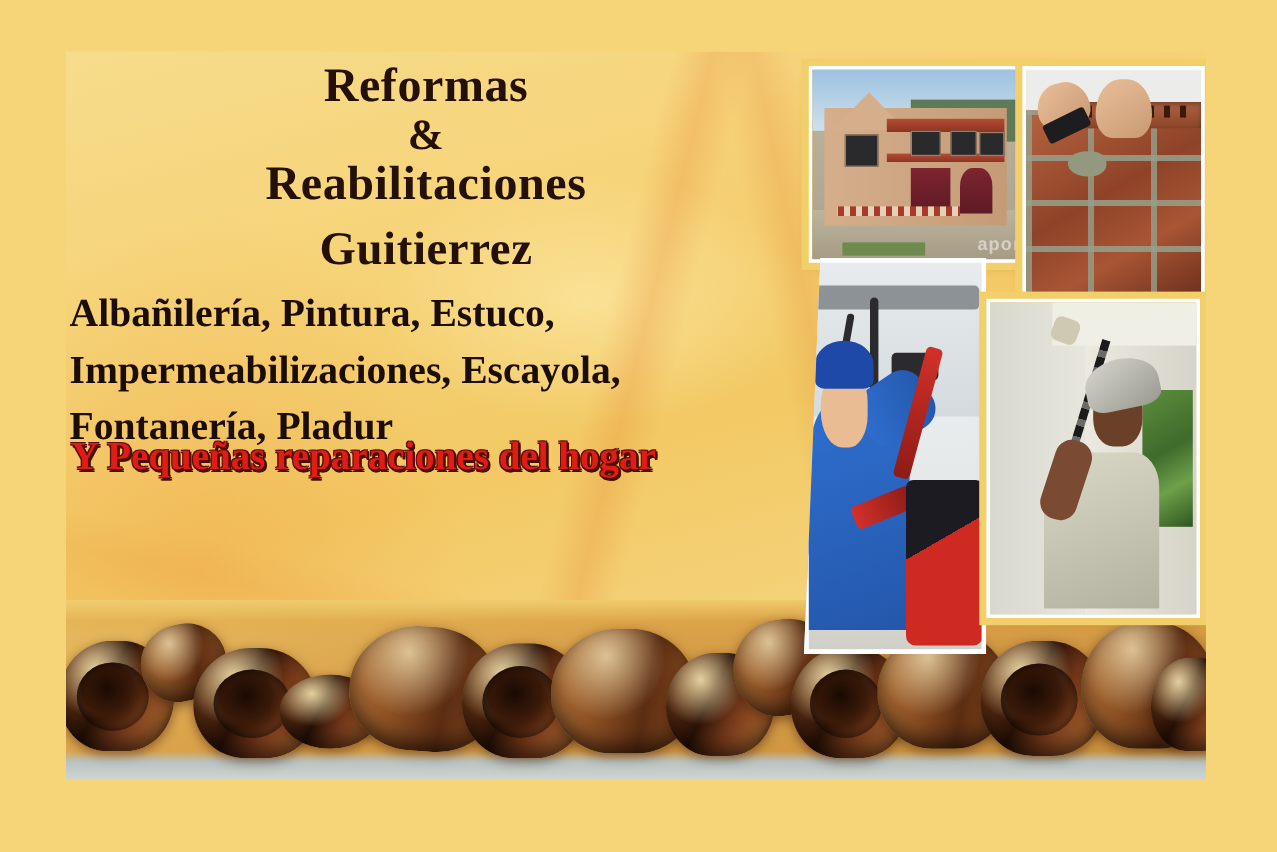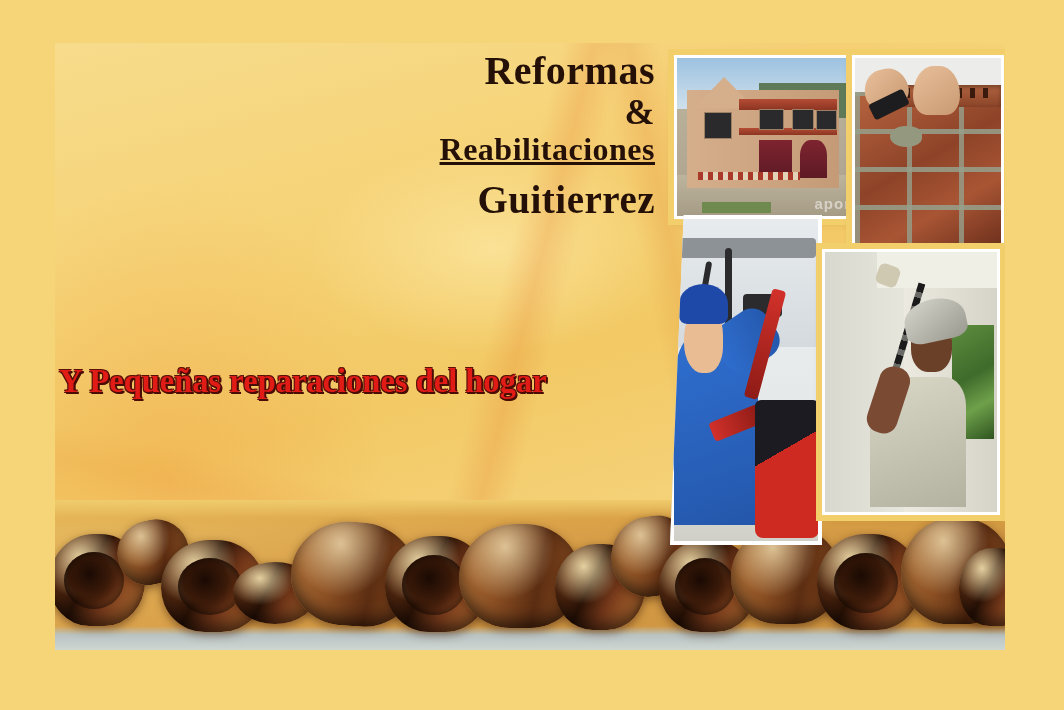--- a/index.html
+++ b/index.html
@@ -25,27 +25,27 @@
   .panel:after{
     content:"";position:absolute;inset:0;pointer-events:none;
     background:
       linear-gradient(104deg, rgba(227,120,40,0) 46%, rgba(227,120,40,.22) 49%, rgba(227,120,40,0) 52%),
       linear-gradient(78deg, rgba(214,110,35,0) 62%, rgba(214,110,35,.16) 65%, rgba(214,110,35,0) 68%),
       linear-gradient(12deg, rgba(230,140,50,0) 20%, rgba(230,140,50,.12) 24%, rgba(230,140,50,0) 28%);
   }
 
   
   .headline{
-    position:absolute;left:0;top:8px;width:600px;text-align:right;
+    position:absolute;left:0;top:8px;width:600px;text-align:center;
     color:#241007;line-height:1.02;z-index:6;
   }
   .headline .l{display:block;font-weight:bold;letter-spacing:.5px;}
   .l1{font-size:40px;}
   .l2{font-size:36px;margin-top:2px;}
-  .l3{font-size:32px;margin-top:2px;text-decoration:underline;}
+  .l3{font-size:40px;margin-top:2px;}
   .l4{font-size:39px;margin-top:15px;}
 
   
   .services{
     position:absolute;left:3px;top:196px;width:600px;
     color:#1b0d05;font-size:33px;font-weight:bold;line-height:1.42;
     z-index:6;
   }
   .services .sv{display:block;white-space:nowrap;}
 
@@ -210,20 +210,25 @@
 <div class="flyer">
   <div class="panel">
 
     <div class="headline">
       <span class="l l1">Reformas</span>
       <span class="l l2">&amp;</span>
       <span class="l l3">Reabilitaciones</span>
       <span class="l l4">Guitierrez</span>
     </div>
 
+    <div class="services">
+      <span class="sv">Albañilería, Pintura, Estuco,</span>
+      <span class="sv">Impermeabilizaciones, Escayola,</span>
+      <span class="sv">Fontanería, Pladur</span>
+    </div>
 
     <div class="redline">Y Pequeñas reparaciones del hogar</div>
 
 
     <div class="wood">
       <div class="curl ring" style="left:-6px;top:34px;width:96px;height:92px;"></div>
       <div class="curl lite" style="left:62px;top:20px;width:72px;height:64px;transform:rotate(-12deg);"></div>
       <div class="curl ring" style="left:106px;top:40px;width:104px;height:92px;"></div>
       <div class="curl" style="left:178px;top:62px;width:84px;height:62px;border-radius:50%;"></div>
       <div class="curl lite" style="left:236px;top:22px;width:126px;height:104px;transform:rotate(4deg);"></div>

